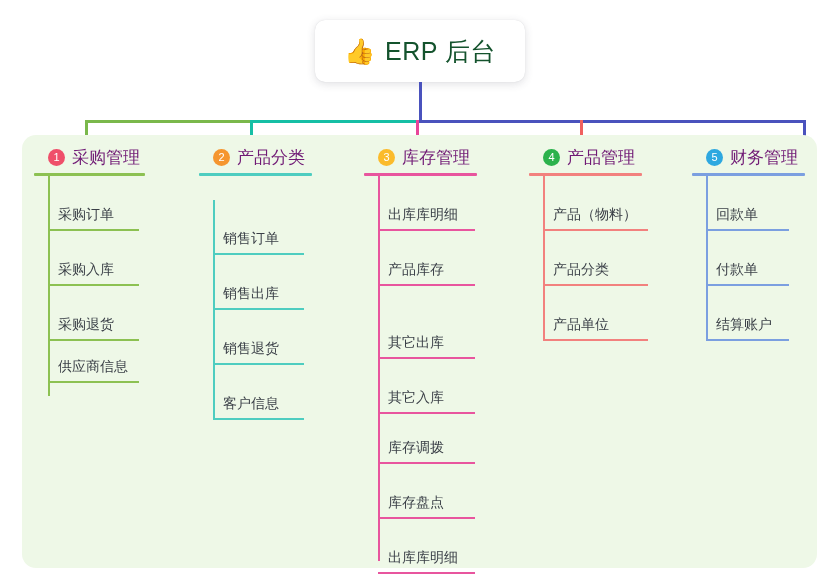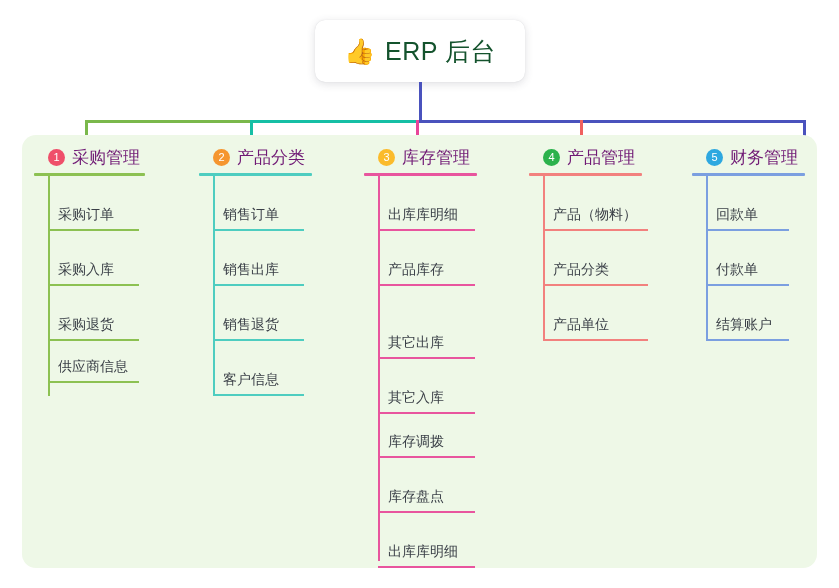--- a/index.html
+++ b/index.html
@@ -101,21 +101,21 @@
             <div class="item-rule" style="width: 91px; background: rgb(140, 193, 82);"></div>
           </div>
         </div>
       </div>
       <div class="col" style="left: 199px;">
         <div class="col-head">
           <span class="badge" style="background: rgb(245, 150, 47);">2</span>
           <span class="col-title">产品分类</span>
         </div>
         <div class="head-rule" style="width: 113px; background: rgb(78, 205, 192);"></div>
-        <div class="items" style="height: 164px;">
+        <div class="items" style="height: 164px; margin-top: 24px;">
           <div class="spine" style="height: 220px; background: rgb(78, 205, 192);"></div>
           <div class="item" style="height: 55px;">
             <span class="item-label">销售订单</span>
             <div class="item-rule" style="width: 91px; background: rgb(78, 205, 192);"></div>
           </div>
           <div class="item" style="height: 55px;">
             <span class="item-label">销售出库</span>
             <div class="item-rule" style="width: 91px; background: rgb(78, 205, 192);"></div>
           </div>
           <div class="item" style="height: 55px;">
@@ -145,21 +145,21 @@
             <div class="item-rule" style="width: 97px; background: rgb(232, 85, 158);"></div>
           </div>
           <div class="item" style="height: 73px;">
             <span class="item-label">其它出库</span>
             <div class="item-rule" style="width: 97px; background: rgb(232, 85, 158);"></div>
           </div>
           <div class="item" style="height: 55px;">
             <span class="item-label">其它入库</span>
             <div class="item-rule" style="width: 97px; background: rgb(232, 85, 158);"></div>
           </div>
-          <div class="item" style="height: 44px;">
+          <div class="item" style="height: 50px;">
             <span class="item-label">库存调拨</span>
             <div class="item-rule" style="width: 97px; background: rgb(232, 85, 158);"></div>
           </div>
           <div class="item" style="height: 55px;">
             <span class="item-label">库存盘点</span>
             <div class="item-rule" style="width: 97px; background: rgb(232, 85, 158);"></div>
           </div>
           <div class="item" style="height: 55px;">
             <span class="item-label">出库库明细</span>
             <div class="item-rule" style="width: 97px; background: rgb(232, 85, 158);"></div>

